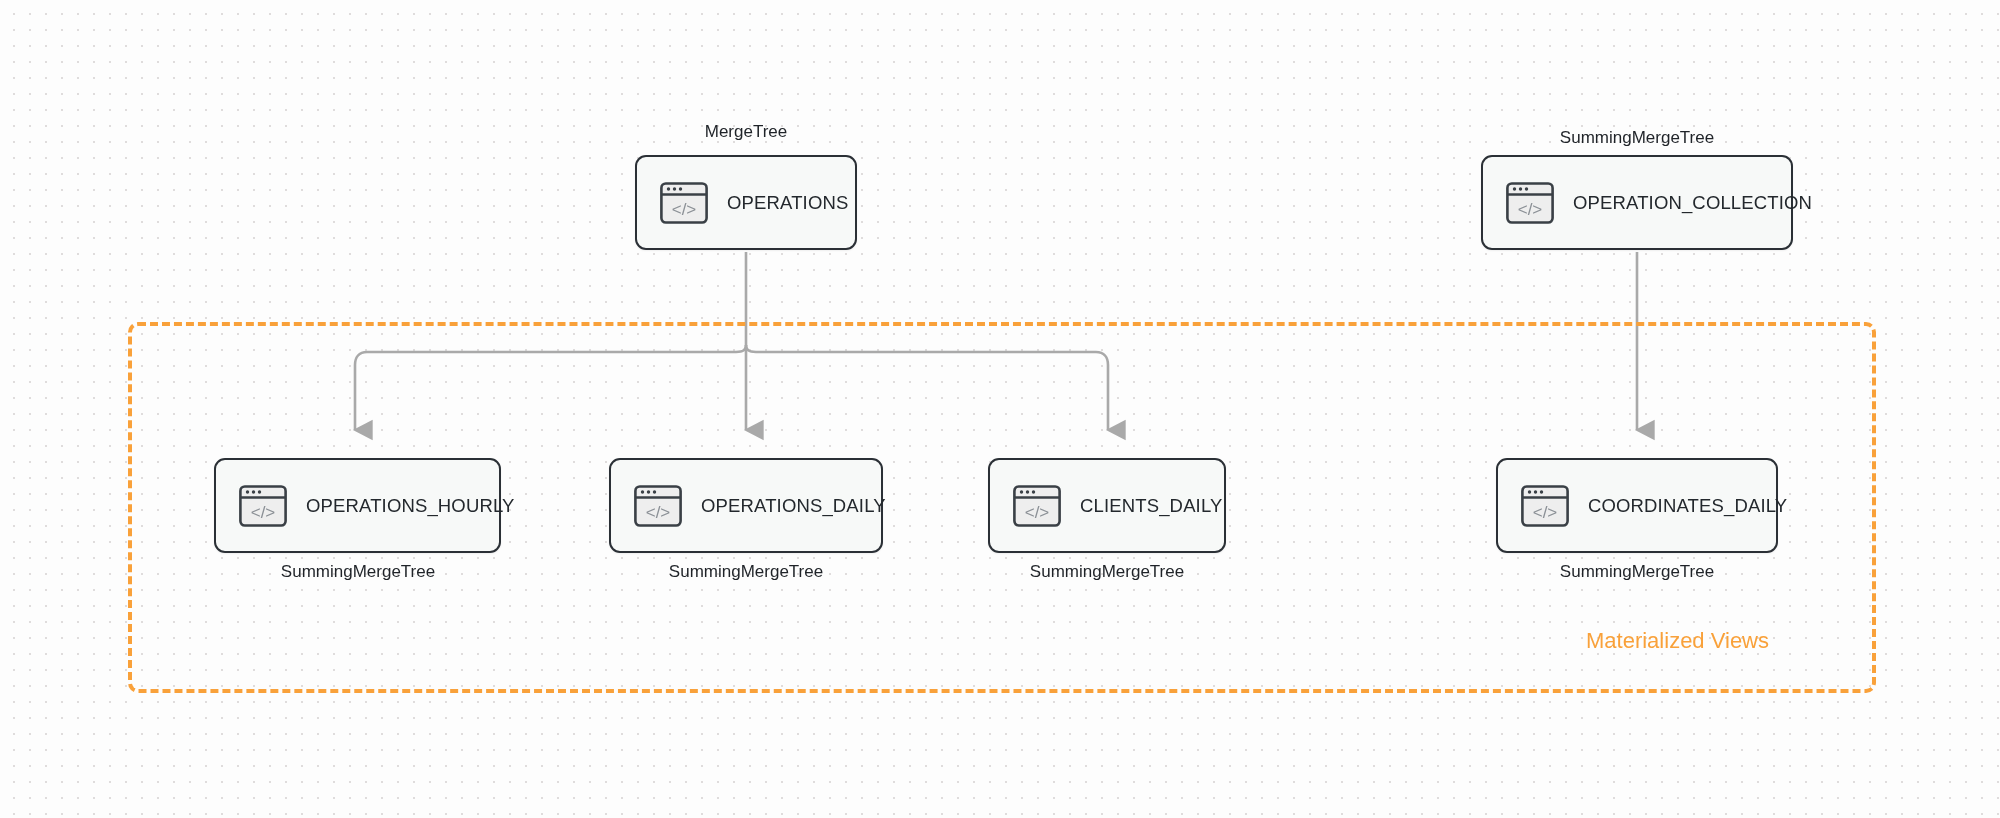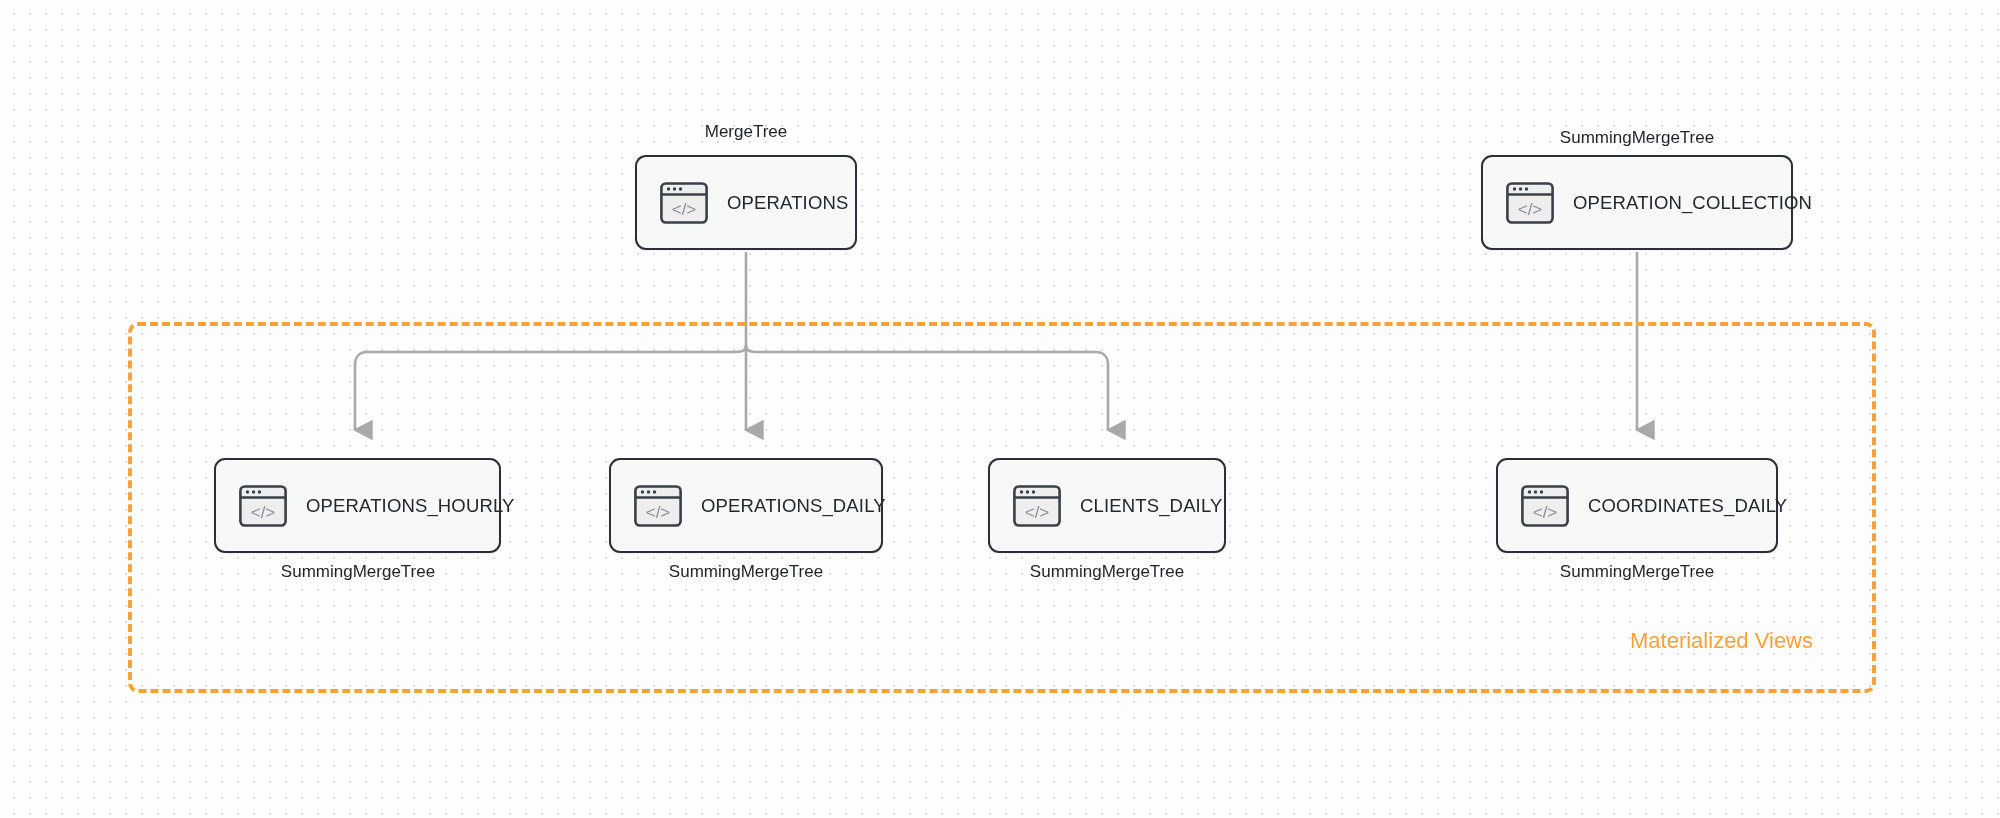--- a/index.html
+++ b/index.html
@@ -98,21 +98,21 @@
     <path d="M746,345 C746,352 740,352 733,352 L367,352 C359,352 355,357 355,365 L355,430" fill="none" stroke="#a9a9a9" stroke-width="2.6" marker-end="url(#arrowhead)"></path>
 
     <path d="M746,345 L746,430" fill="none" stroke="#a9a9a9" stroke-width="2.6" marker-end="url(#arrowhead)"></path>
 
     <path d="M746,345 C746,352 752,352 759,352 L1096,352 C1104,352 1108,357 1108,365 L1108,430" fill="none" stroke="#a9a9a9" stroke-width="2.6" marker-end="url(#arrowhead)"></path>
 
     <path d="M1637,252 L1637,430" fill="none" stroke="#a9a9a9" stroke-width="2.6" marker-end="url(#arrowhead)"></path>
   </svg>
 
   <div class="mv-group" style="left:128px; top:322px; width:1748px; height:371px;"></div>
-  <div class="mv-label" style="left:1630px; top:628px;">Materialized Views</div>
+  <div class="mv-label" style="left:1586px; top:628px;">Materialized Views</div>
 
   <div class="caption" style="left:746px; top:122px;">MergeTree</div>
   <div class="caption" style="left:1637px; top:128px;">SummingMergeTree</div>
   <div class="caption" style="left:358px; top:562px;">SummingMergeTree</div>
   <div class="caption" style="left:746px; top:562px;">SummingMergeTree</div>
   <div class="caption" style="left:1107px; top:562px;">SummingMergeTree</div>
   <div class="caption" style="left:1637px; top:562px;">SummingMergeTree</div>
 
   <div class="node" style="left:635px; top:155px; width:222px; height:95px;">
     <svg class="ico" viewBox="0 0 50 50" xmlns="http://www.w3.org/2000/svg">

